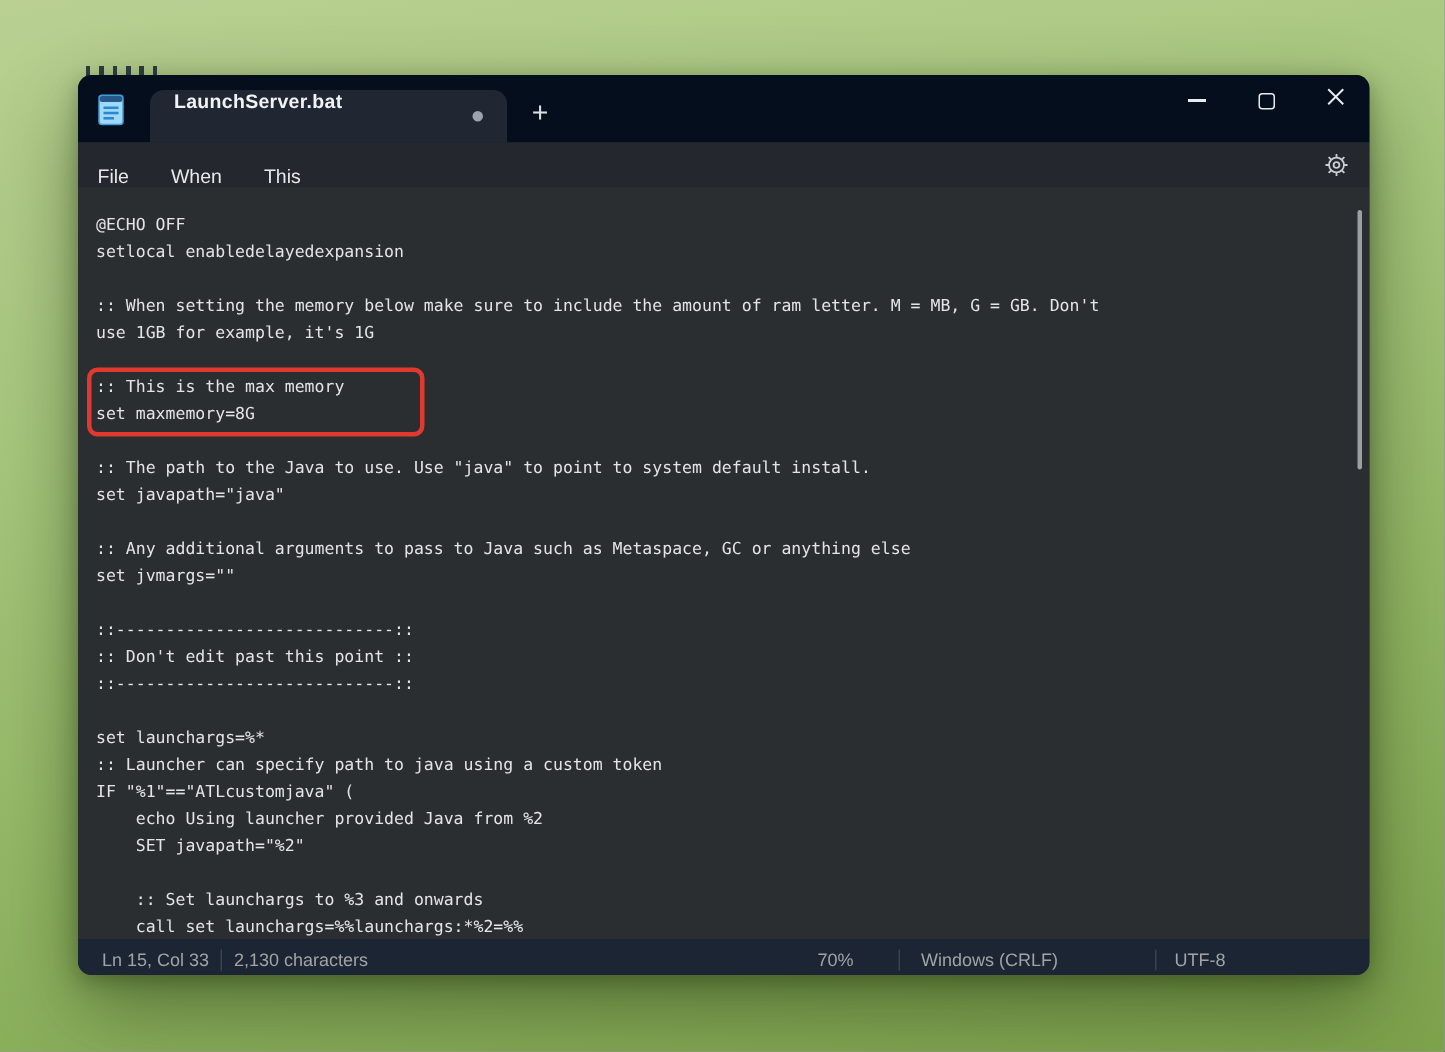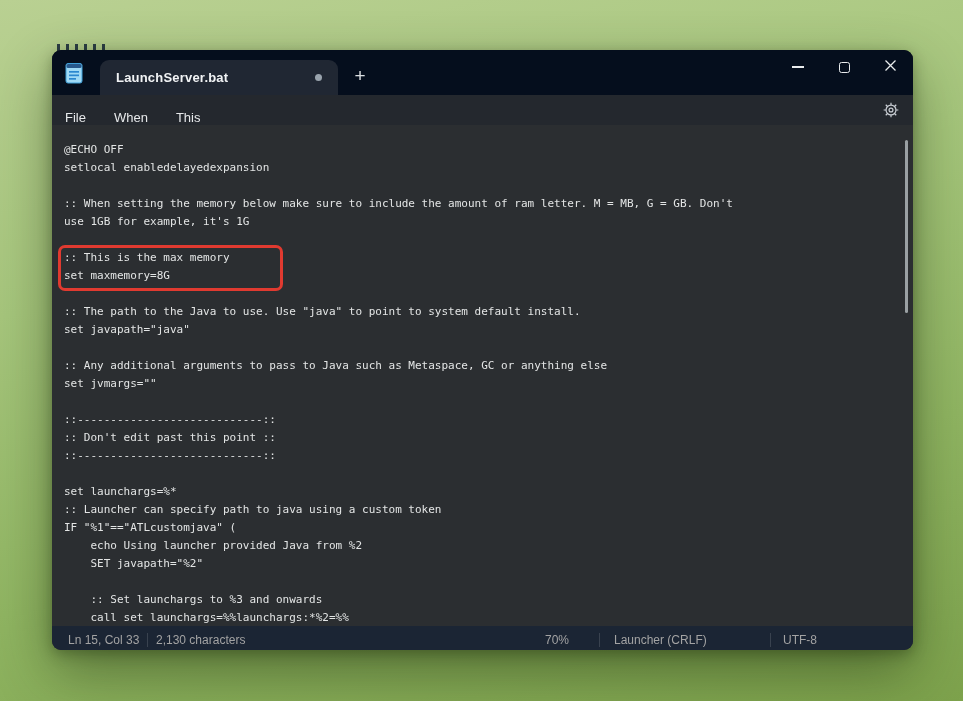--- a/index.html
+++ b/index.html
@@ -18,21 +18,21 @@
     border-radius:9px; overflow:hidden; display:flex; flex-direction:column;
     background:#2b2e31;
     box-shadow:0 22px 55px rgba(25,40,10,.45), 0 4px 14px rgba(25,40,10,.35);
   }
   
   .titlebar { position:relative; height:45px; background:#050e1d; flex:none; }
   .app-icon { position:absolute; left:12px; top:11px; }
   .tab {
     position:absolute; left:48px; top:10px; width:238px; height:35px;
     background:#202733; border-radius:9px 9px 0 0;
-    display:flex; align-items:center; padding:0 16px;
+    display:flex; padding:0 16px;
   }
   .tab-label { color:#f1f3f5; font-size:13px; font-weight:600; letter-spacing:.2px; }
   .tab-dot { position:absolute; right:16px; top:14px; width:7px; height:7px; border-radius:50%; background:#99a3ad; }
   .new-tab {
     position:absolute; left:294px; top:11px; width:28px; height:28px; border-radius:5px;
     display:flex; align-items:center; justify-content:center;
     color:#dcdfe2; font-size:19px; font-weight:300; line-height:1;
   }
   .win-controls { position:absolute; right:0; top:0; height:34px; display:flex; }
   .win-btn { width:46px; height:34px; display:flex; align-items:center; justify-content:center; }
@@ -135,18 +135,18 @@
     <div class="annotation-box"></div>
     <div class="scrollbar-thumb"></div>
   </div>
 
   <div class="statusbar">
     <span class="seg-pos">Ln 15, Col 33</span>
     <i class="sdiv sdiv-1"></i>
     <span class="seg-chars">2,130 characters</span>
     <span class="seg-zoom">70%</span>
     <i class="sdiv sdiv-2"></i>
-    <span class="seg-crlf">Launcher (CRLF)</span>
+    <span class="seg-crlf">Windows (CRLF)</span>
     <i class="sdiv sdiv-3"></i>
     <span class="seg-enc">UTF-8</span>
   </div>
 
 </div>
 
 </body></html>

